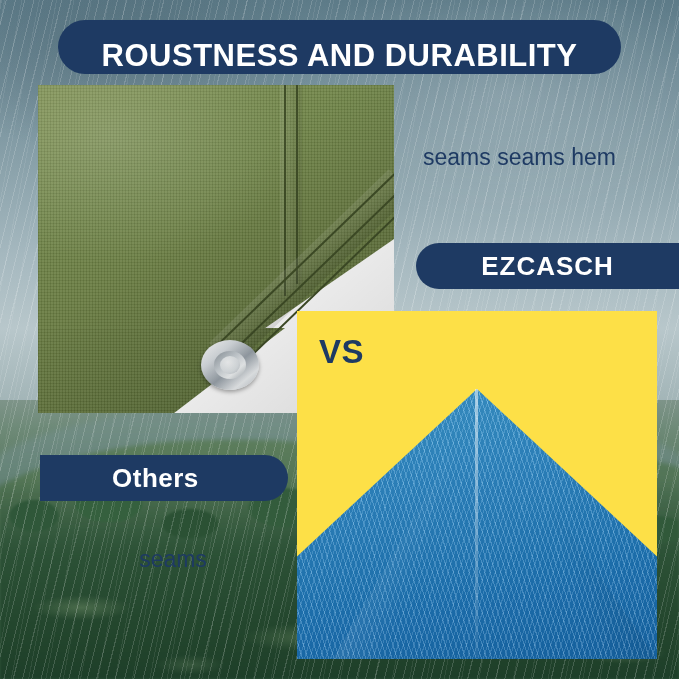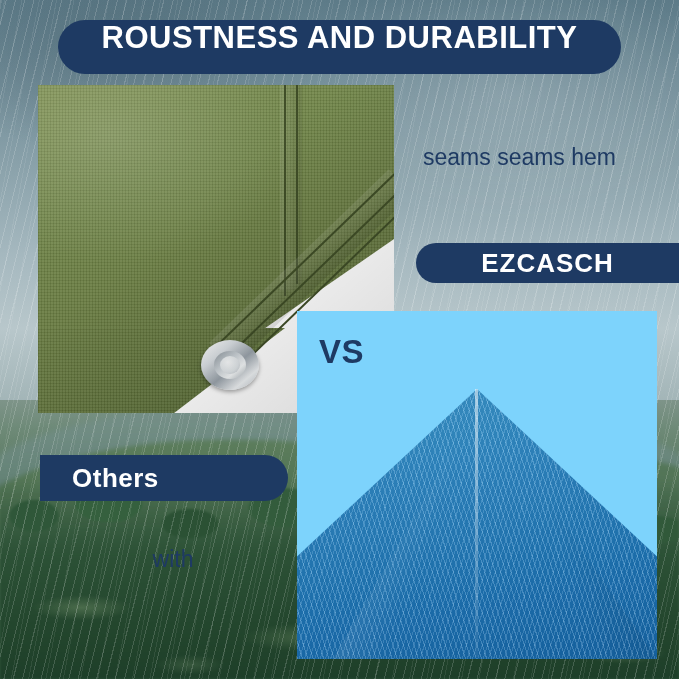--- a/index.html
+++ b/index.html
@@ -126,21 +126,21 @@
   }
 
   
   .title-banner {
     position: absolute;
     left: 58px; top: 20px;
     width: 563px; height: 54px;
     background: #1e3a63;
     border-radius: 27px;
     display: flex;
-    align-items: flex-start;
+    align-items: flex-end;
     justify-content: center;
   }
   .title-banner .title-text {
     color: #ffffff;
     font-size: 31px;
     font-weight: bold;
     letter-spacing: 0.5px;
     white-space: nowrap;
   }
 
@@ -227,21 +227,21 @@
     left: 19px; top: 16px; width: 20px; height: 18px;
     border-radius: 50%;
     background: radial-gradient(ellipse at 40% 35%, #f6f8f9, #dfe4e7 60%, #b6bec4 100%);
   }
 
   
   .panel-blue {
     position: absolute;
     left: 297px; top: 311px;
     width: 360px; height: 348px;
-    background: #7dd3fc;
+    background: #fde047;
     overflow: hidden;
   }
   .blue-cloth {
     position: absolute;
     left: 0; top: 78px;
     width: 360px; height: 270px;
     background:
       repeating-linear-gradient(72deg, rgba(255,255,255,0.18) 0 1px, rgba(0,0,0,0.06) 1px 5px),
       repeating-linear-gradient(-72deg, rgba(255,255,255,0.14) 0 1px, rgba(0,0,0,0.05) 1px 5px),
       linear-gradient(170deg, #3f9ed6 0%, #2f8ccb 35%, #1f79bd 70%, #166aae 100%);
@@ -284,33 +284,33 @@
     background: #1e3a63;
     border-radius: 22px;
     display: flex;
     align-items: center;
     justify-content: center;
     color: #ffffff;
     font-weight: bold;
   }
   .pill-ezcasch {
     left: 416px; top: 243px;
-    width: 263px; height: 40px;
+    width: 263px; height: 46px;
     font-size: 26px;
     letter-spacing: 1px;
     border-radius: 23px 0 0 23px;
   }
   .pill-others {
     left: 40px; top: 455px;
     width: 248px; height: 46px;
     font-size: 26px;
     letter-spacing: 0.5px;
     border-radius: 0 23px 23px 0;
     justify-content: flex-start;
-    padding-left: 32px;
+    padding-left: 72px;
     box-sizing: border-box;
   }
 
   
   .caption {
     position: absolute;
     color: #1e3a63;
     font-size: 23px;
     line-height: 29px;
   }
@@ -375,16 +375,16 @@
 
   <div class="pill pill-ezcasch">
     <span>EZCASCH</span>
   </div>
 
   <div class="pill pill-others">
     <span>Others</span>
   </div>
 
   <div class="caption caption-single">
-    <div>with</div>
+    <div>seams</div>
   </div>
 
 </div>
 
 </body></html>

